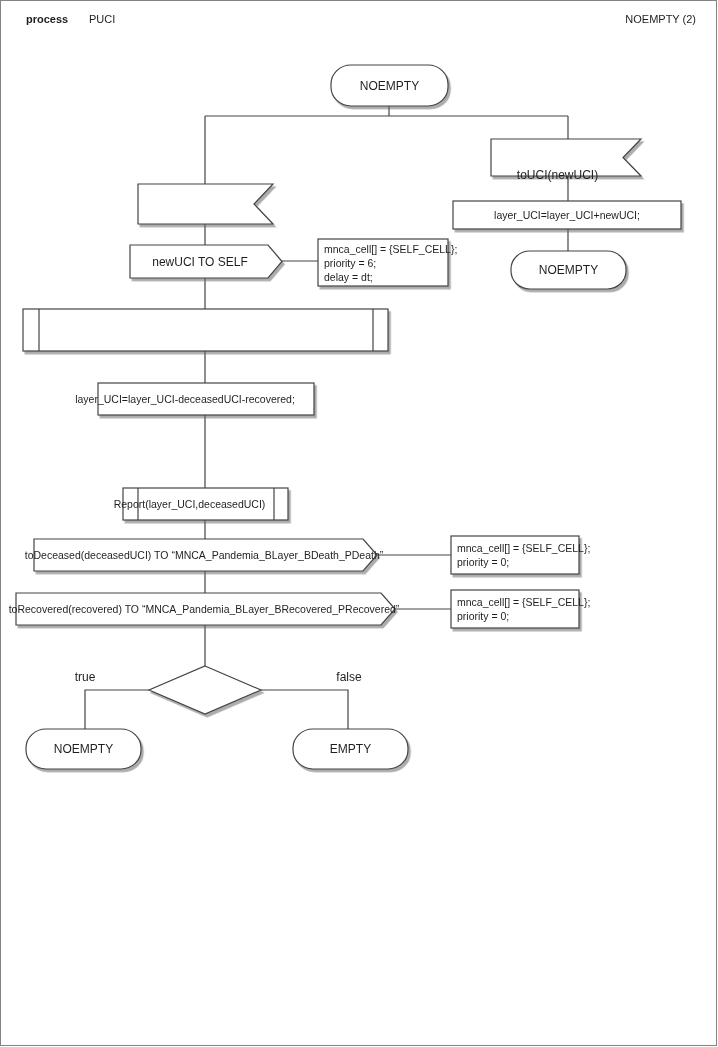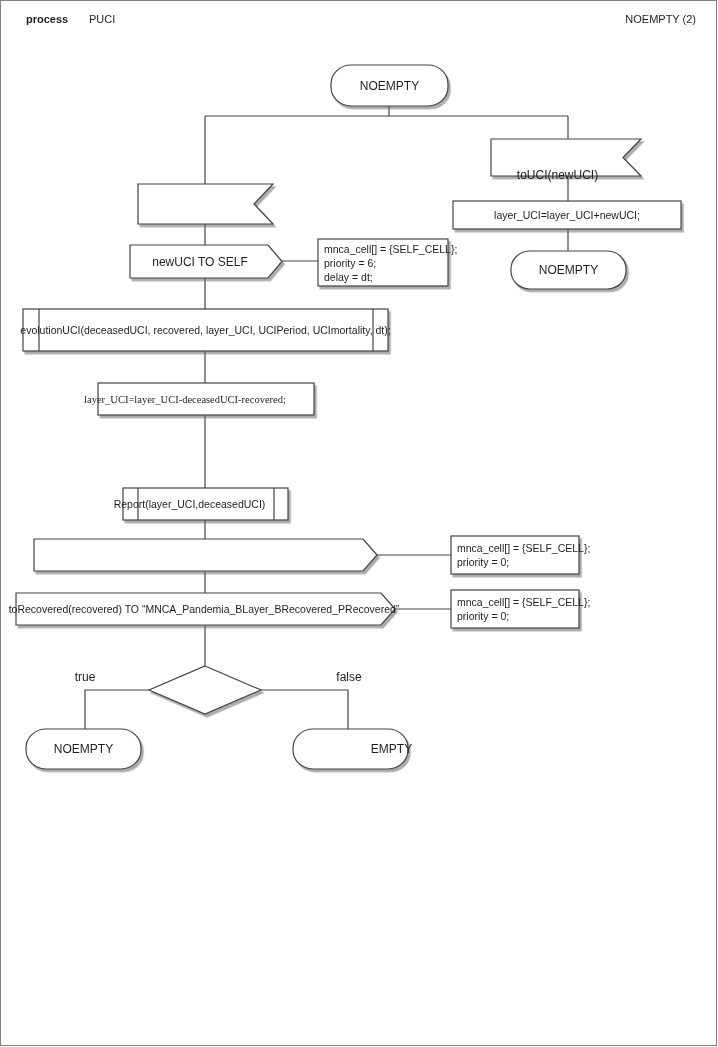--- a/index.html
+++ b/index.html
@@ -103,38 +103,38 @@
   <div class="lbl" style="left:330px;top:64px;width:117px;height:41px;">NOEMPTY</div>
 
   <div class="lbl" style="left:129px;top:244px;width:140px;height:33px;">newUCI TO SELF</div>
 
   <div class="comment-text" style="left:323px;top:241px;">
     <div>mnca_cell[] = {SELF_CELL};</div>
     <div>priority = 6;</div>
     <div>delay = dt;</div>
   </div>
 
-  <div class="lbl small" style="left:22px;top:308px;width:365px;height:42px;">evolutionUCI(deceasedUCI, recovered, layer_UCI, UCIPeriod, UCImortality, dt);</div>
-  <div class="lbl small" style="left:97px;top:382px;width:174px;height:32px;font-family:Liberation Serif, serif;">layer_UCI=layer_UCI-deceasedUCI-recovered;</div>
+  <div class="lbl small" style="left:97px;top:382px;width:174px;height:32px;">layer_UCI=layer_UCI-deceasedUCI-recovered;</div>
   <div class="lbl small" style="left:122px;top:487px;width:133px;height:32px;">Report(layer_UCI,deceasedUCI)</div>
 
+  <div class="lbl small" style="left:33px;top:538px;width:340px;height:32px;">toDeceased(deceasedUCI) TO “MNCA_Pandemia_BLayer_BDeath_PDeath”</div>
   <div class="comment-text" style="left:456px;top:540px;">
     <div>mnca_cell[] = {SELF_CELL};</div>
     <div>priority = 0;</div>
   </div>
 
   <div class="lbl small" style="left:15px;top:592px;width:376px;height:32px;">toRecovered(recovered) TO “MNCA_Pandemia_BLayer_BRecovered_PRecovered”</div>
   <div class="comment-text" style="left:456px;top:594px;">
     <div>mnca_cell[] = {SELF_CELL};</div>
     <div>priority = 0;</div>
   </div>
 
   <div class="lbl" style="left:60px;top:668px;width:48px;height:15px;">true</div>
   <div class="lbl" style="left:324px;top:668px;width:48px;height:15px;">false</div>
 
   <div class="lbl" style="left:25px;top:728px;width:115px;height:40px;">NOEMPTY</div>
-  <div class="lbl" style="left:292px;top:728px;width:115px;height:40px;padding-left:41px;">EMPTY</div>
+  <div class="lbl" style="left:292px;top:728px;width:115px;height:40px;">EMPTY</div>
 
   <div class="lbl" style="left:490px;top:155px;width:133px;height:37px;">toUCI(newUCI)</div>
   <div class="lbl small" style="left:452px;top:200px;width:228px;height:28px;">layer_UCI=layer_UCI+newUCI;</div>
   <div class="lbl" style="left:510px;top:250px;width:115px;height:38px;">NOEMPTY</div>
 
 </div>
 
 </body></html>

